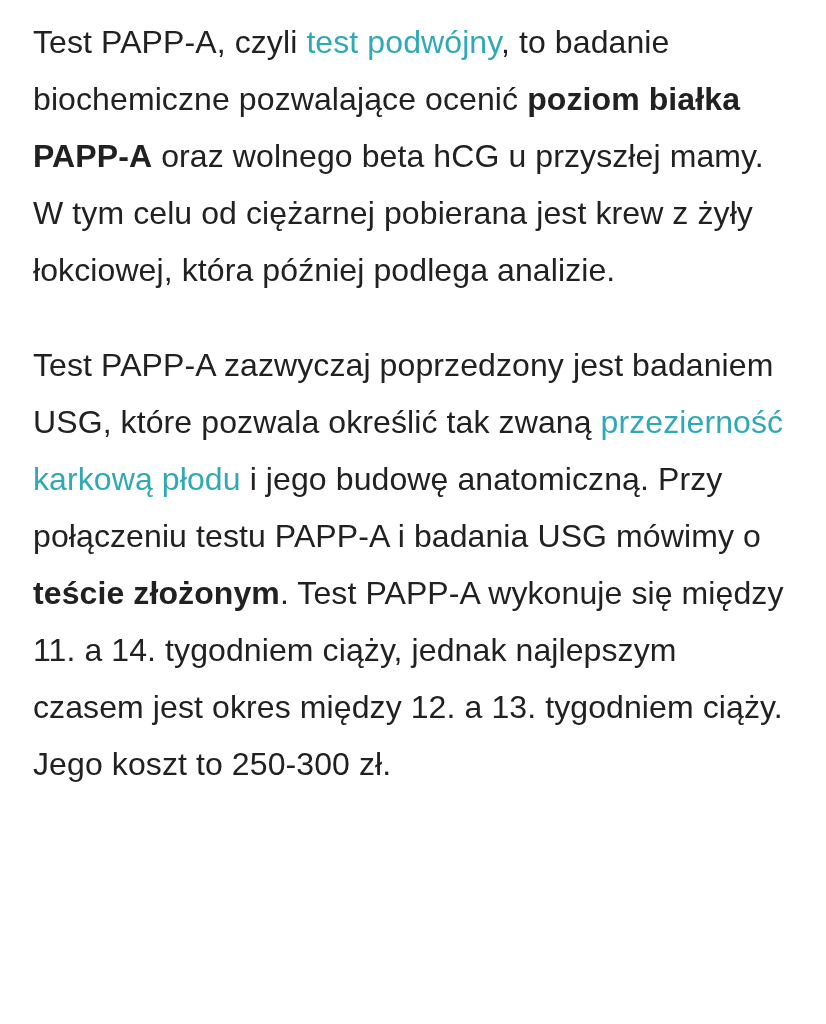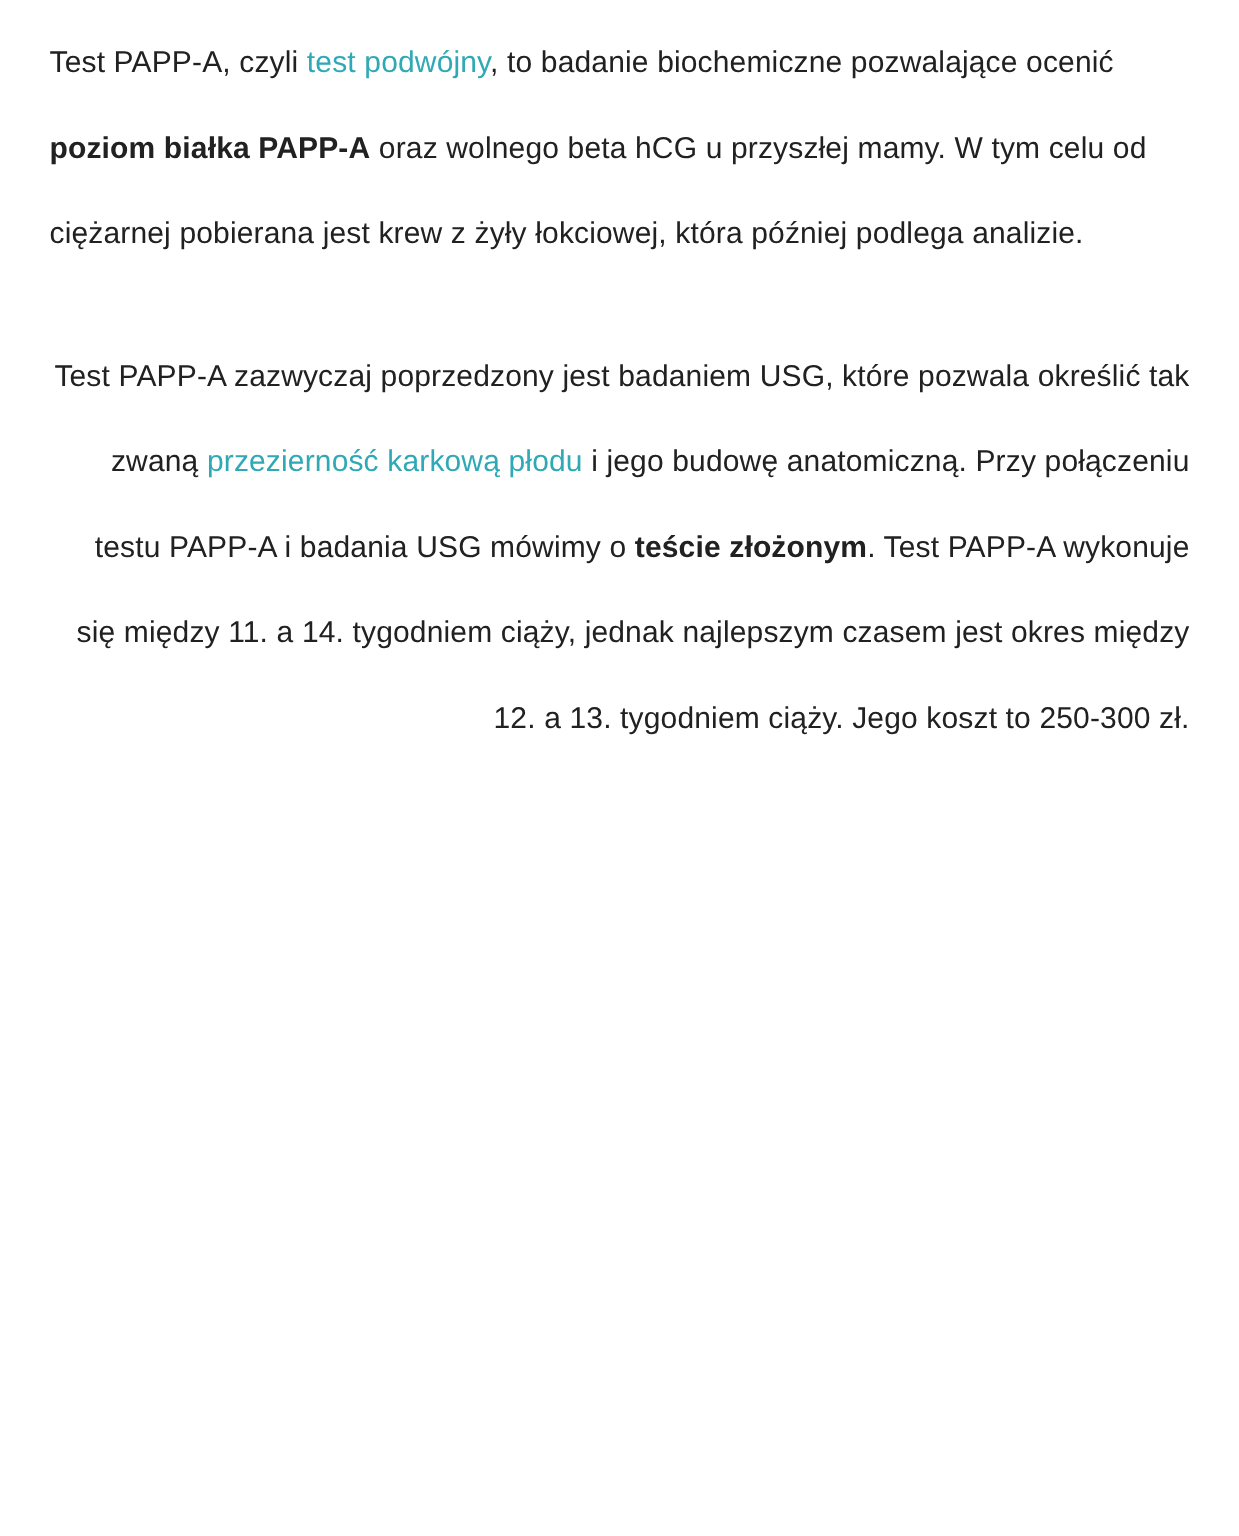--- a/index.html
+++ b/index.html
@@ -22,29 +22,29 @@
   }
   .article h1{
     font-size:44px;
     line-height:1.2;
     font-weight:800;
     letter-spacing:-0.5px;
     color:var(--heading);
     margin:0 0 40px 0;
   }
   .article-body p{
-    font-size:20px;
+    font-size:32px;
     line-height:57px;
     font-weight:400;
     color:var(--body);
     letter-spacing:0.1px;
     margin:0 0 38px 0;
     max-width:762px;
   }
-  .article-body p:last-child{margin-bottom:0;text-align:right;}
+  .article-body p:last-child{margin-bottom:0;}
   .run-bold{font-weight:700;}
   .run-link{
     color:var(--link);
     text-decoration:none;
     cursor:pointer;
   }
 </style>
 </head>
 <body>
 

